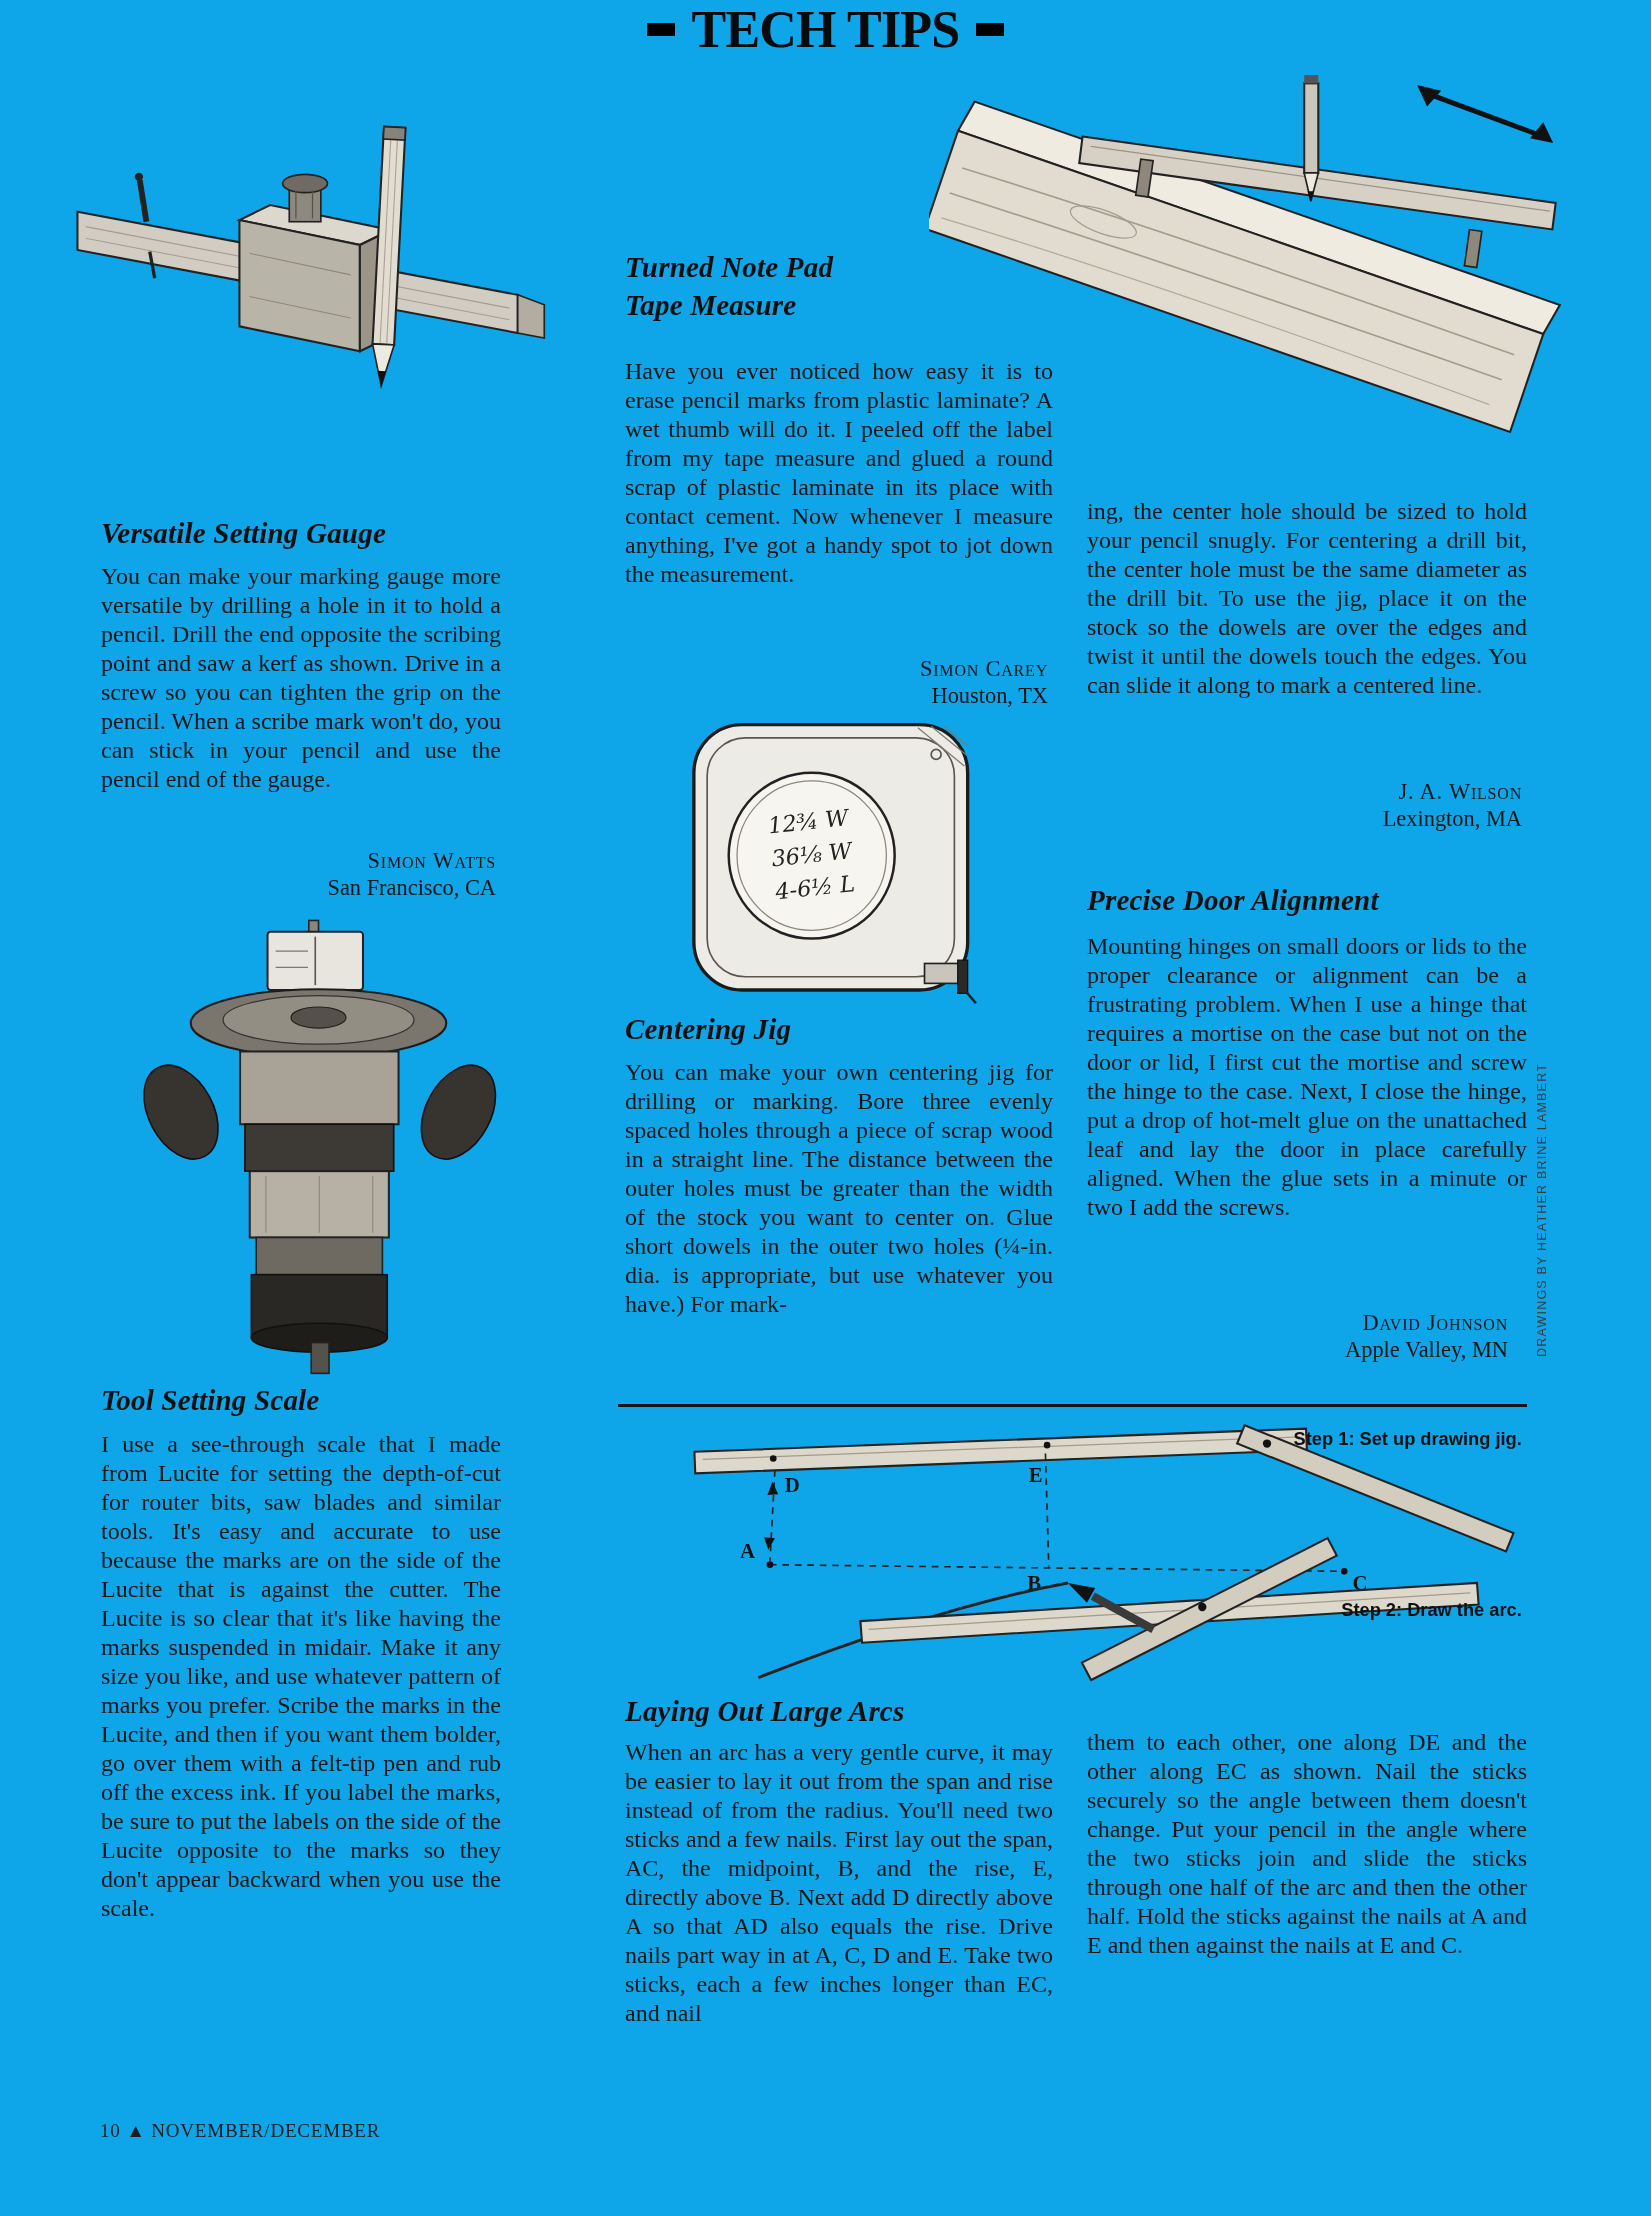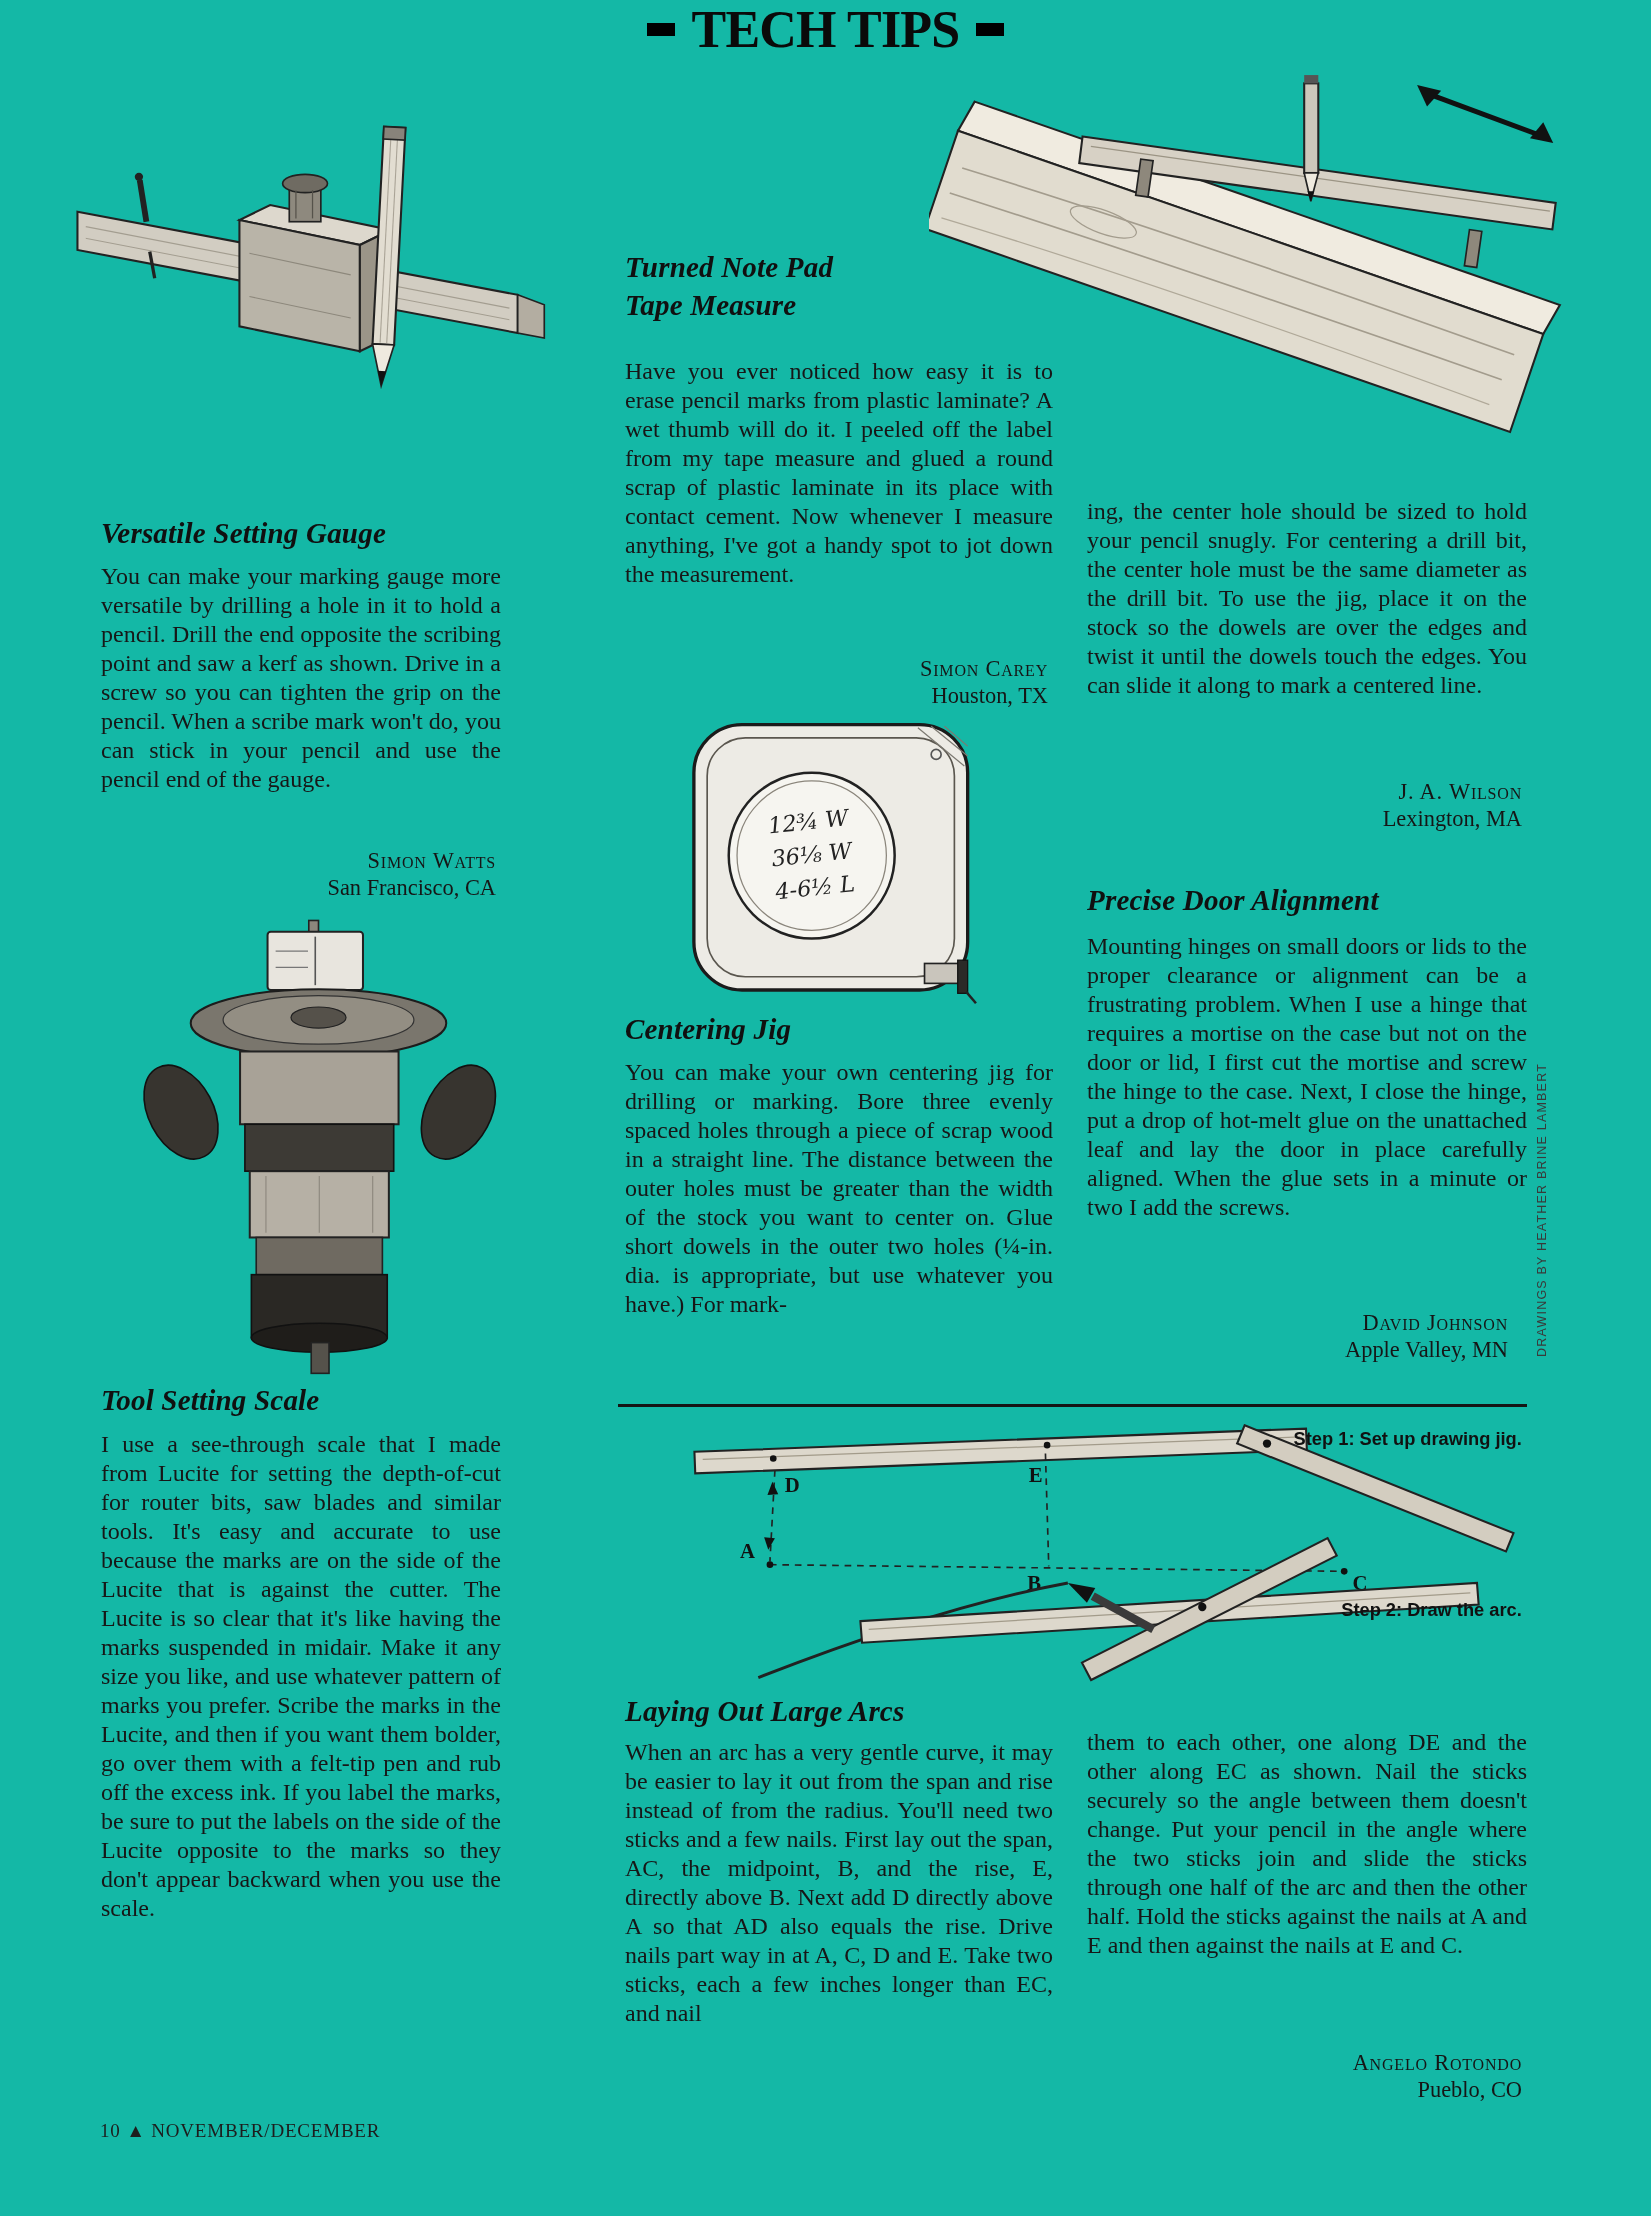--- a/index.html
+++ b/index.html
@@ -1,19 +1,19 @@
 <!DOCTYPE html>
 <html style="font-size:13.3px"><head>
 <meta charset="utf-8">
 <style>
   * { margin:0; padding:0; box-sizing:border-box; }
   html,body { background:#d9d9d9; }
   .page {
     position:relative; width:1651px; height:2216px; margin:0 auto;
-    background:#14b8a6; color:#161616; overflow:hidden;
+    background:#0ea5e9; color:#161616; overflow:hidden;
     font-family:"Liberation Serif", serif;
   }
   .abs { position:absolute; }
   .masthead {
     display:flex; align-items:center; justify-content:center; gap:16.6px;
     width:100%;
   }
   .masthead-text {
     font-size:52px; font-weight:bold; letter-spacing:-0.8px; color:#0a0a0a;
     font-family:"Liberation Serif", serif;
@@ -221,21 +221,17 @@
     <line x1="648" y1="262" x2="575" y2="222" stroke="#3a3a3a" stroke-width="10"></line>
     <polygon points="545,206 578,212 568,230" fill="#111"></polygon>
 
     <text x="1092" y="40" class="dcap" text-anchor="end">Step 1: Set up drawing jig.</text>
     <text x="1092" y="246" class="dcap" text-anchor="end">Step 2: Draw the arc.</text>
   </svg>
 
   <div class="abs tip-title" style="left:625px; top:1695px; width:428px;">Laying Out Large Arcs</div>
   <div class="abs body-text" style="left:625px; top:1738px; width:428px;">When an arc has a very gentle curve, it may be easier to lay it out from the span and rise instead of from the radius. You'll need two sticks and a few nails. First lay out the span, AC, the midpoint, B, and the rise, E, directly above B. Next add D directly above A so that AD also equals the rise. Drive nails part way in at A, C, D and E. Take two sticks, each a few inches longer than EC, and nail</div>
   <div class="abs body-text" style="left:1087px; top:1728px; width:440px;">them to each other, one along DE and the other along EC as shown. Nail the sticks securely so the angle between them doesn't change. Put your pencil in the angle where the two sticks join and slide the sticks through one half of the arc and then the other half. Hold the sticks against the nails at A and E and then against the nails at E and C.</div>
-  <div class="abs attribution" style="left:1087px; top:2049px; width:440px;">
-    <div class="name">Angelo Rotondo</div>
-    <div>Pueblo, CO</div>
-  </div>
 
   <div class="abs footer-line" style="left:100px; top:2120px;">10 ▲ NOVEMBER/DECEMBER</div>
 
 </div>
 
 
 </body></html>

